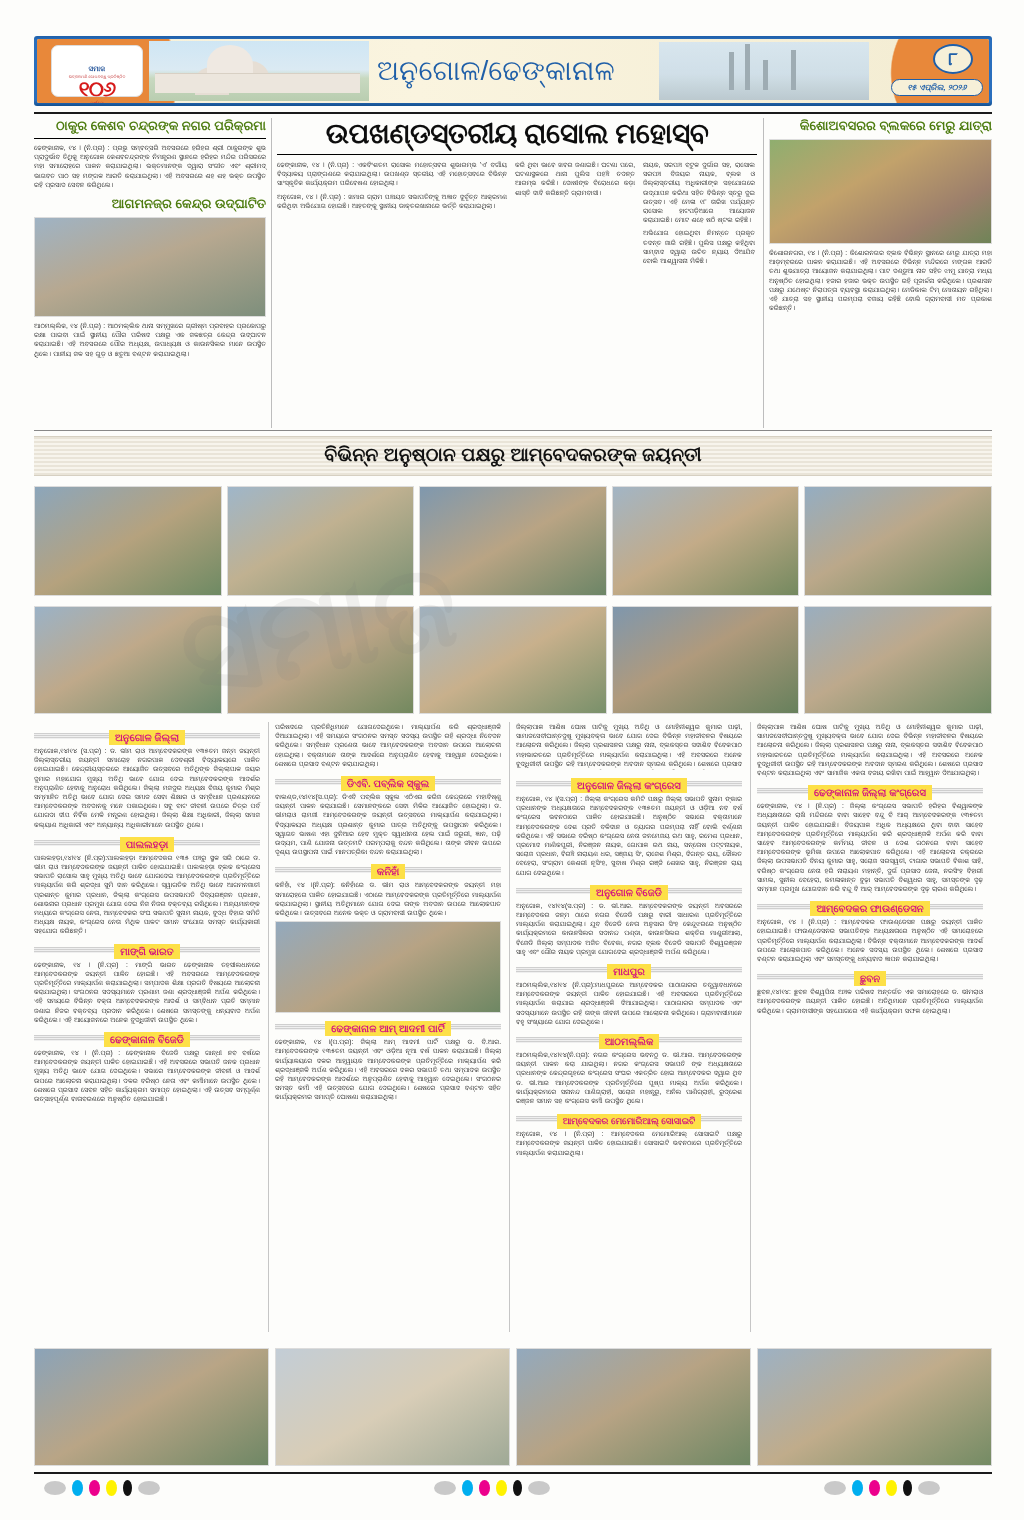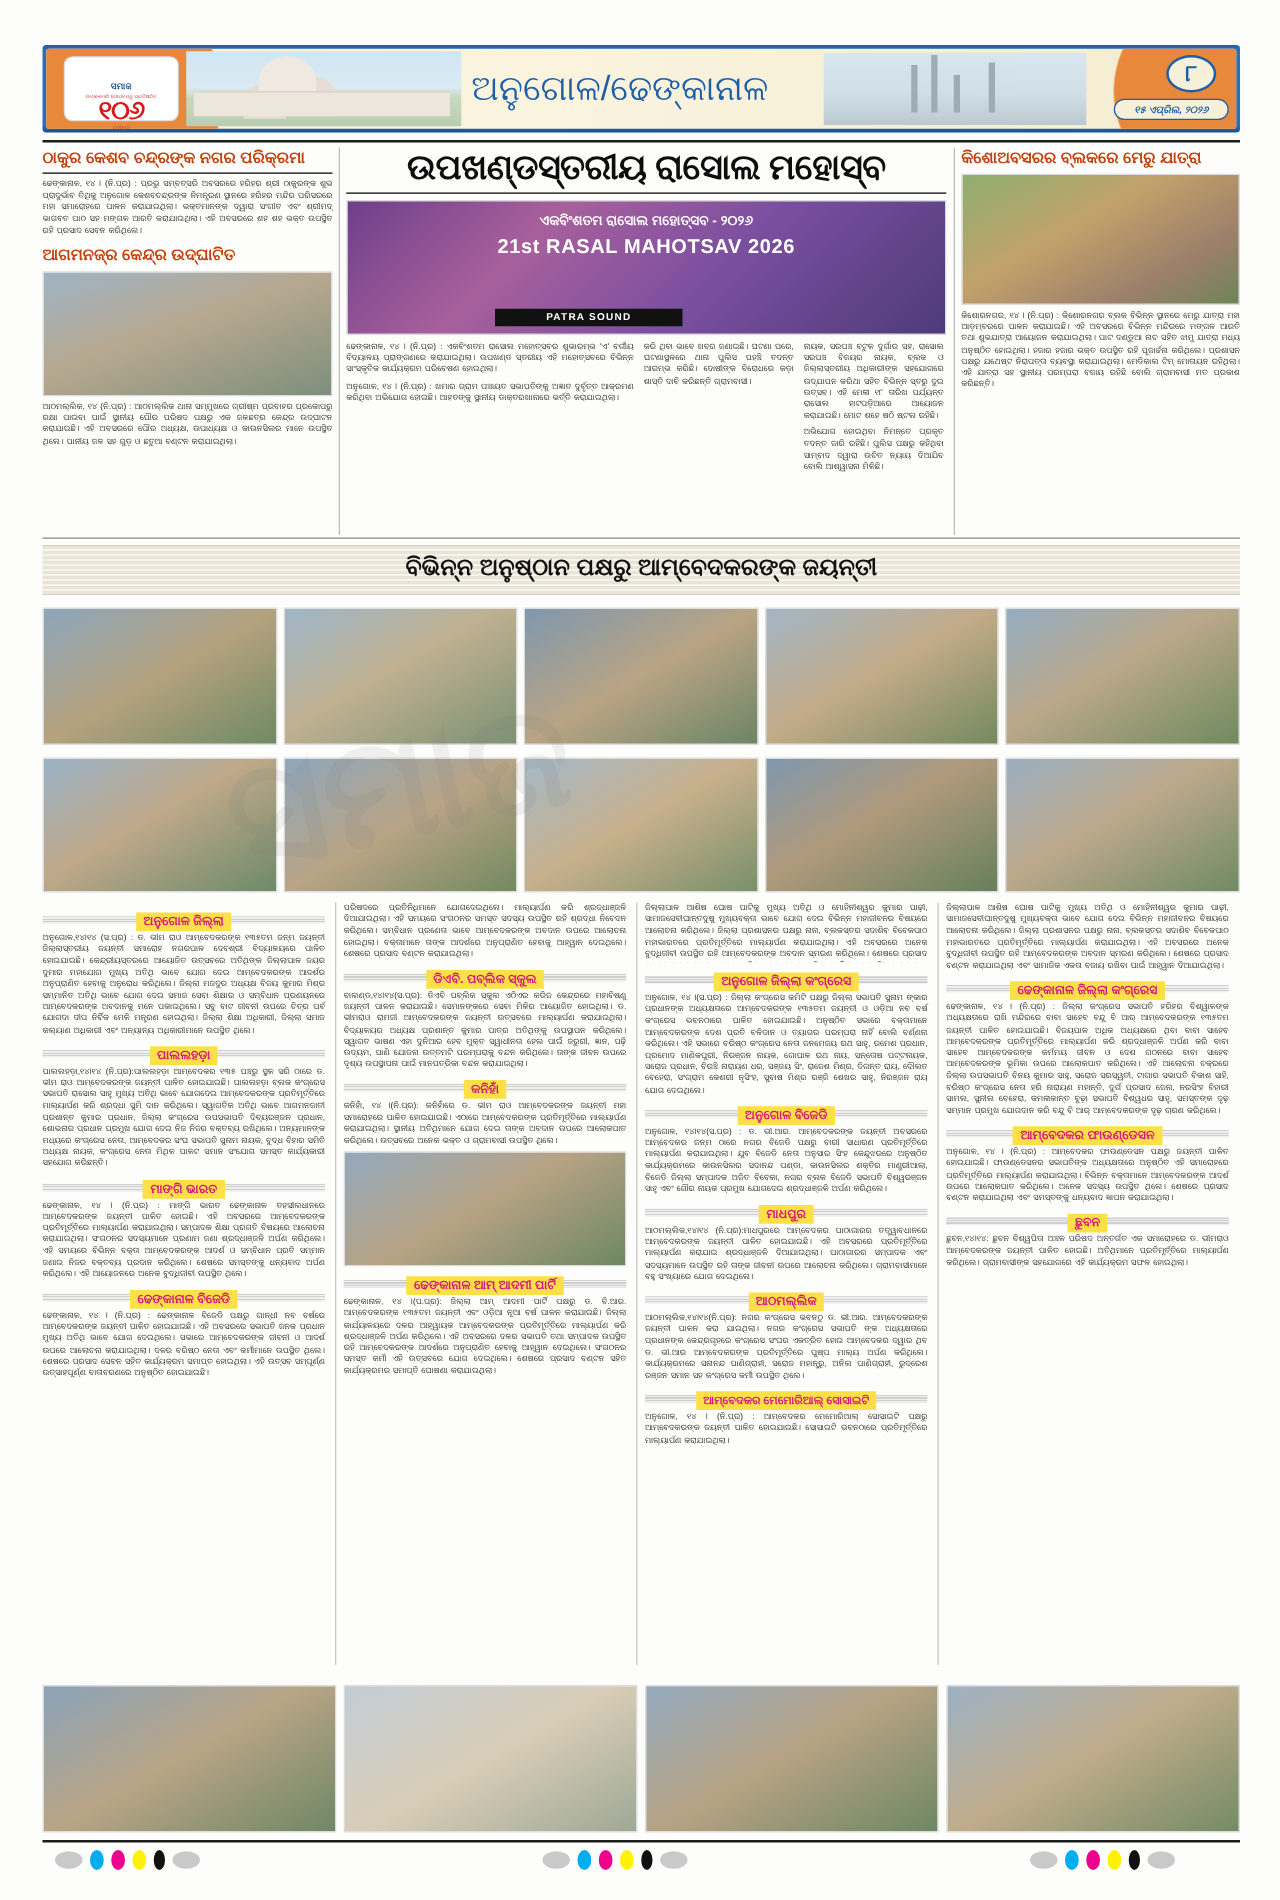--- a/index.html
+++ b/index.html
@@ -102,21 +102,21 @@
   }
 
   .rule-thick { position:absolute; left:34px; width:958px; height:2px; background:#1b1b1b; }
 
   
   .odia-body {
     font-size: 6.6px; line-height: 9.2px;
     color: #1a1a1a; text-align: justify;
     word-spacing: 0.5px;
   }
-  .hl-mid { font-size: 13px; font-weight: bold; color:#c2410c; text-align:left; line-height:16px;}
+  .hl-mid { font-size: 13px; font-weight: bold; color:#4d7c0f; text-align:right; line-height:16px;}
   .hl-huge { font-size: 28px; font-weight: bold; color:#0d0d0d; text-align:center; line-height:32px; letter-spacing:-.5px;}
 
   
   .sec-head {
     position: relative;
     text-align:center;
     margin: 5px 0 4px 0;
     height: 15px;
   }
   .sec-head .bar {
@@ -240,25 +240,20 @@
       <div style="height:1px;background:#000;margin:4px 0 4px 0;"></div>
       <div class="odia-body">ଢେଙ୍କାନାଳ, ୧୪ ୤ (ନି.ପ୍ର) : ପ୍ରଭୁ ସମ୍ବତ୍ସରି ଅବସରରେ ହରିହର ଶ୍ରୀ ଠାକୁରଙ୍କ ଶୁଭ ପ୍ରାଦୁର୍ଭାବ ତିଥିକୁ ଅନୁଗୋଳ କେଶବଚନ୍ଦ୍ରଙ୍କ ନିମନ୍ତ୍ରଣ ସ୍ଥାନରେ ହରିହର ମନ୍ଦିର ପରିସରରେ ମହା ସମାରୋହରେ ପାଳନ କରାଯାଇଥିଲା। ଭକ୍ତମାନଙ୍କ ଦ୍ୱାରା ସଂଗୀତ ଏବଂ ଶ୍ରୀମଦ୍ ଭାଗବତ ପାଠ ସହ ମଙ୍ଗଳ ଆରତି କରାଯାଇଥିଲା। ଏହି ଅବସରରେ ଶହ ଶହ ଭକ୍ତ ଉପସ୍ଥିତ ରହି ପ୍ରସାଦ ସେବନ କରିଥିଲେ।</div>
       <div class="hl-mid" style="margin-top:7px;">ଆଗମନଜ୍ର କେନ୍ଦ୍ର ଉଦ୍‌ଘାଟିତ</div>
       <div class="photo" style="height:100px;margin:5px 0 4px 0;background:linear-gradient(160deg,#9fb3c4 0%,#b7a890 45%,#7e8f7c 100%);"></div>
       <div class="odia-body">ଆଠମଲ୍ଲିକ, ୧୪ (ନି.ପ୍ର) : ଆଠମଲ୍ଲିକ ଥାନା ସମ୍ମୁଖରେ ଗ୍ରୀଷ୍ମ ପ୍ରବାହର ପ୍ରକୋପରୁ ରକ୍ଷା ପାଇବା ପାଇଁ ସ୍ଥାନୀୟ ପୌର ପରିଷଦ ପକ୍ଷରୁ ଏକ ଜଳଛତ୍ର କେନ୍ଦ୍ର ଉଦ୍‌ଘାଟନ କରାଯାଇଛି। ଏହି ଅବସରରେ ପୌର ଅଧ୍ୟକ୍ଷ, ଉପାଧ୍ୟକ୍ଷ ଓ କାଉନସିଲର ମାନେ ଉପସ୍ଥିତ ଥିଲେ। ପାନୀୟ ଜଳ ସହ ଗୁଡ଼ ଓ ଛତୁଆ ବଣ୍ଟନ କରାଯାଇଥିଲା।</div>
     </div>
 
     <div class="tcol c2">
       <div class="hl-huge">ଉପଖଣ୍ଡସ୍ତରୀୟ ରାସୋଲ ମହୋସ୍ବ</div>
       <div style="height:1px;background:#000;margin:4px 0 5px 0;"></div>
-      <div class="photo" style="height:108px;background:linear-gradient(135deg,#6d3f8a 0%,#a8609c 30%,#7b4fa0 60%,#4e3b7a 100%);">
-        <div style="position:absolute;left:0;right:0;top:10px;text-align:center;font-size:11px;font-weight:bold;color:#fff;">ଏକବିଂଶତମ ରାସୋଲ ମହୋତ୍ସବ - ୨୦୨୬</div>
-        <div style="position:absolute;left:0;right:0;top:28px;text-align:center;font-size:16px;font-weight:bold;color:#fff;letter-spacing:.5px;">21st RASAL MAHOTSAV 2026</div>
-        <div style="position:absolute;left:118px;bottom:6px;width:150px;height:14px;background:#111;color:#fff;font-size:8px;font-weight:bold;text-align:center;line-height:14px;letter-spacing:1px;">PATRA SOUND</div>
-      </div>
       <div style="display:flex;gap:8px;margin-top:5px;">
         <div style="width:230px;">
           <div class="odia-body">ଢେଙ୍କାନାଳ, ୧୪ ୤ (ନି.ପ୍ର) : ଏକବିଂଶତମ ରାସୋଲ ମହୋତ୍ସବର ଶୁଭାରମ୍ଭ 'ଏ' ବର୍ଗୀୟ ବିଦ୍ୟାଳୟ ପ୍ରାଙ୍ଗଣରେ କରାଯାଇଥିଲା। ଉପଖଣ୍ଡ ସ୍ତରୀୟ ଏହି ମହୋତ୍ସବରେ ବିଭିନ୍ନ ସାଂସ୍କୃତିକ କାର୍ଯ୍ୟକ୍ରମ ପରିବେଷଣ ହୋଇଥିଲା।</div>
           <div class="odia-body" style="margin-top:4px;">ଅନୁଗୋଳ, ୧୪ ୤ (ନି.ପ୍ର) : ଖମାର ଗ୍ରାମ ପଞ୍ଚାୟତ ସଭାପତିଙ୍କୁ ଅଜ୍ଞାତ ଦୁର୍ବୃତ୍ତ ଆକ୍ରମଣ କରିଥିବା ଅଭିଯୋଗ ହୋଇଛି। ଆହତଙ୍କୁ ସ୍ଥାନୀୟ ଡାକ୍ତରଖାନାରେ ଭର୍ତ୍ତି କରାଯାଇଥିଲା।</div>
         </div>
         <div style="width:120px;">
           <div class="odia-body">କରି ଥିବା ଭାବେ ଖବର ଜଣାଇଛି। ଘଟଣା ପରେ, ଘଟଣାସ୍ଥଳରେ ଥାନା ପୁଲିସ ପହଞ୍ଚି ତଦନ୍ତ ଆରମ୍ଭ କରିଛି। ଦୋଷୀଙ୍କ ବିରୋଧରେ କଡ଼ା ଶାସ୍ତି ଦାବି କରିଛନ୍ତି ଗ୍ରାମବାସୀ।</div>
         </div>
         <div style="width:112px;">
           <div class="odia-body">ନାୟକ, ସରପଞ୍ଚ ବଟୁଳ ଦୁର୍ଗାର ସହ, ରାସୋଲ ସରପଞ୍ଚ ବିଜୟର ନାୟକ, ବ୍ଲକ ଓ ଜିଲ୍ଲାସ୍ତରୀୟ ଅଧିକାରୀଙ୍କ ସହଯୋଗରେ ଉଦ୍‌ଯାପନ କରିଥା ସହିତ ବିଭିନ୍ନ ସ୍ତରୁ ଦୁଇ ଉତ୍ସବ। ଏହି ମେଳା ୧୮ ତାରିଖ ପର୍ଯ୍ୟନ୍ତ ରାସୋଲ ହାଟପଡ଼ିଆରେ ଆୟୋଜନ କରାଯାଇଛି। ମୋଟ ଶହେ ଷଠି ଷ୍ଟଲ ରହିଛି।</div>

